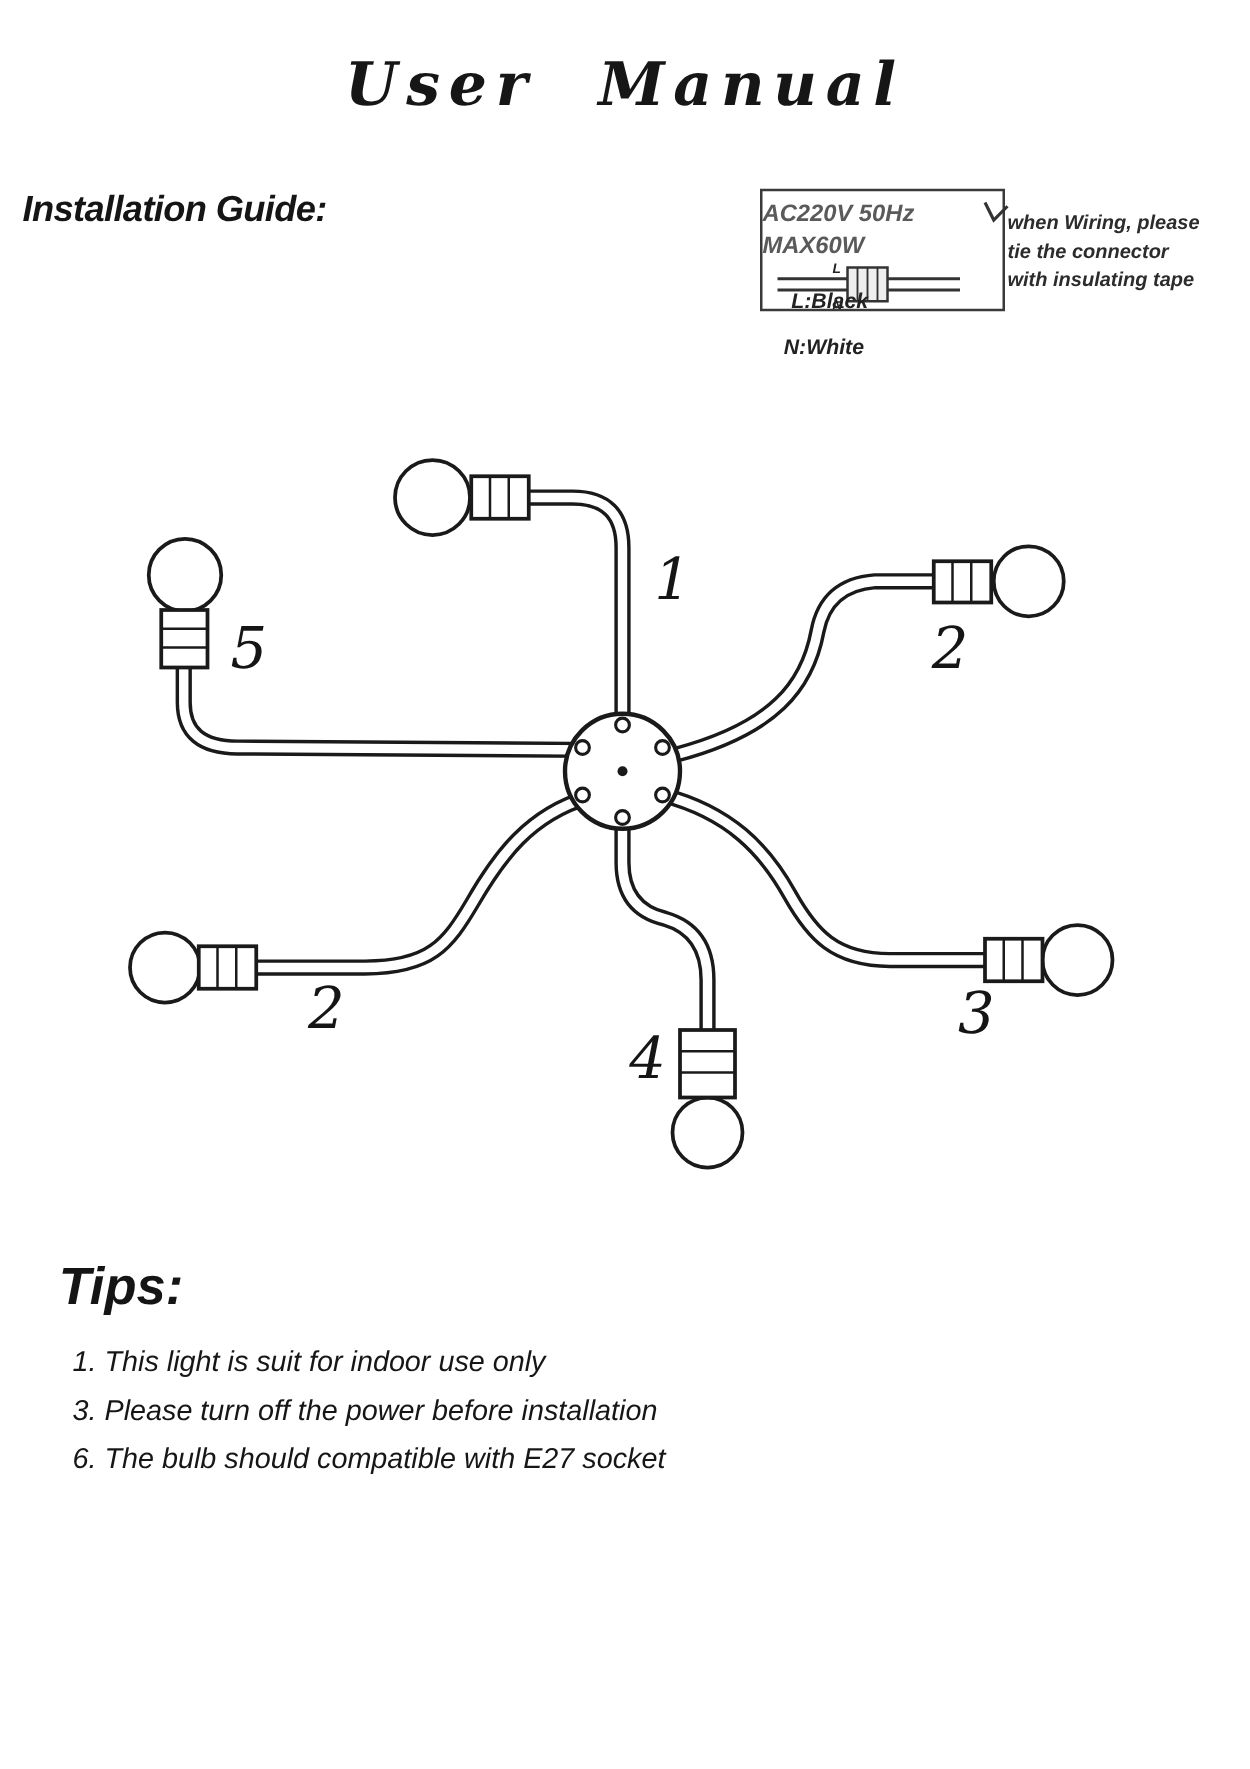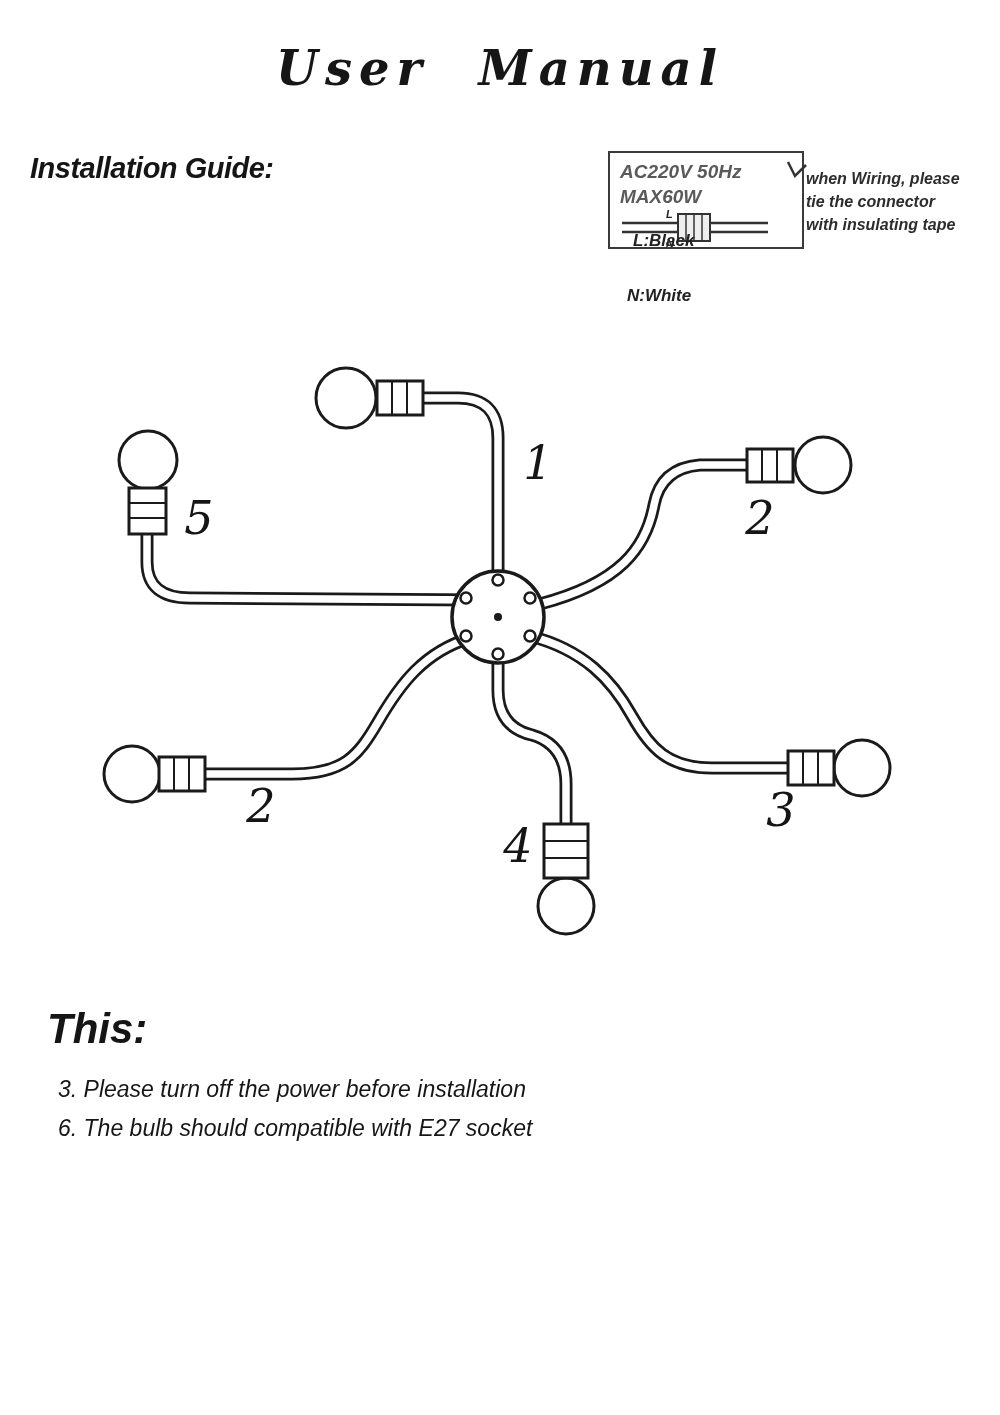--- a/index.html
+++ b/index.html
@@ -9,32 +9,32 @@
     font-family:"Liberation Sans", sans-serif; color:#111;font-style:italic;
   }
   .title {
     position:absolute; left:0; right:0; top:40px; margin:0;
     text-align:center; font-family:"DejaVu Serif", serif;
     font-size:48px; font-weight:600; letter-spacing:7px; word-spacing:26px;
     color:#161616;
   }
   .install-heading {
     position:absolute; left:18px; top:152px;
-    font-size:29px; font-weight:700; letter-spacing:-0.5px; color:#151515;margin-left:12px;
+    font-size:29px; font-weight:700; letter-spacing:-0.5px; color:#151515;
   }
   .spec-box {
     position:absolute; left:608px; top:151px; width:196px; height:98px;
     border:2px solid #3a3a3a; box-sizing:border-box;
   }
-  .spec-line { padding-left:10px; font-size:19px; font-weight:700; color:#5a5a5a; line-height:25px; }
+  .spec-line { font-size:19px; font-weight:700; color:#5a5a5a; line-height:25px; }
   .spec-line.first { padding-top:6px; }
   .wiring-svg { position:absolute; left:8px; top:52px; }
   .wire-label { position:absolute; font-size:17px; font-weight:700; color:#222; }
   .wire-l { left:633px; top:231px; }
-  .wire-n { left:627px; top:286px; }
+  .wire-n { left:627px; top:268px; }
   .tick-svg { position:absolute; left:786px; top:160px; }
   .wiring-note {
     position:absolute; left:806px; top:167px; width:200px;
     font-size:16px; font-weight:700; color:#2c2c2c; line-height:23px;
   }
   .lamp-svg { position:absolute; left:0; top:355px; }
   .num {
     position:absolute; transform:translate(-50%,-50%);
     font-family:"DejaVu Serif", serif; font-size:46px; color:#151515;
   }
@@ -167,19 +167,20 @@
     </g>
   </svg>
 
   <div class="num n1">1</div>
   <div class="num n2r">2</div>
   <div class="num n5">5</div>
   <div class="num n2l">2</div>
   <div class="num n4">4</div>
   <div class="num n3">3</div>
 
-  <div class="tips-heading">This:</div>
+  <div class="tips-heading">Tips:</div>
   <div class="tips-list">
+    <div class="tip">1. This light is suit for indoor use only</div>
     <div class="tip">3. Please turn off the power before installation</div>
     <div class="tip">6. The bulb should compatible with E27 socket</div>
   </div>
 
 </div>
 
 </body></html>

